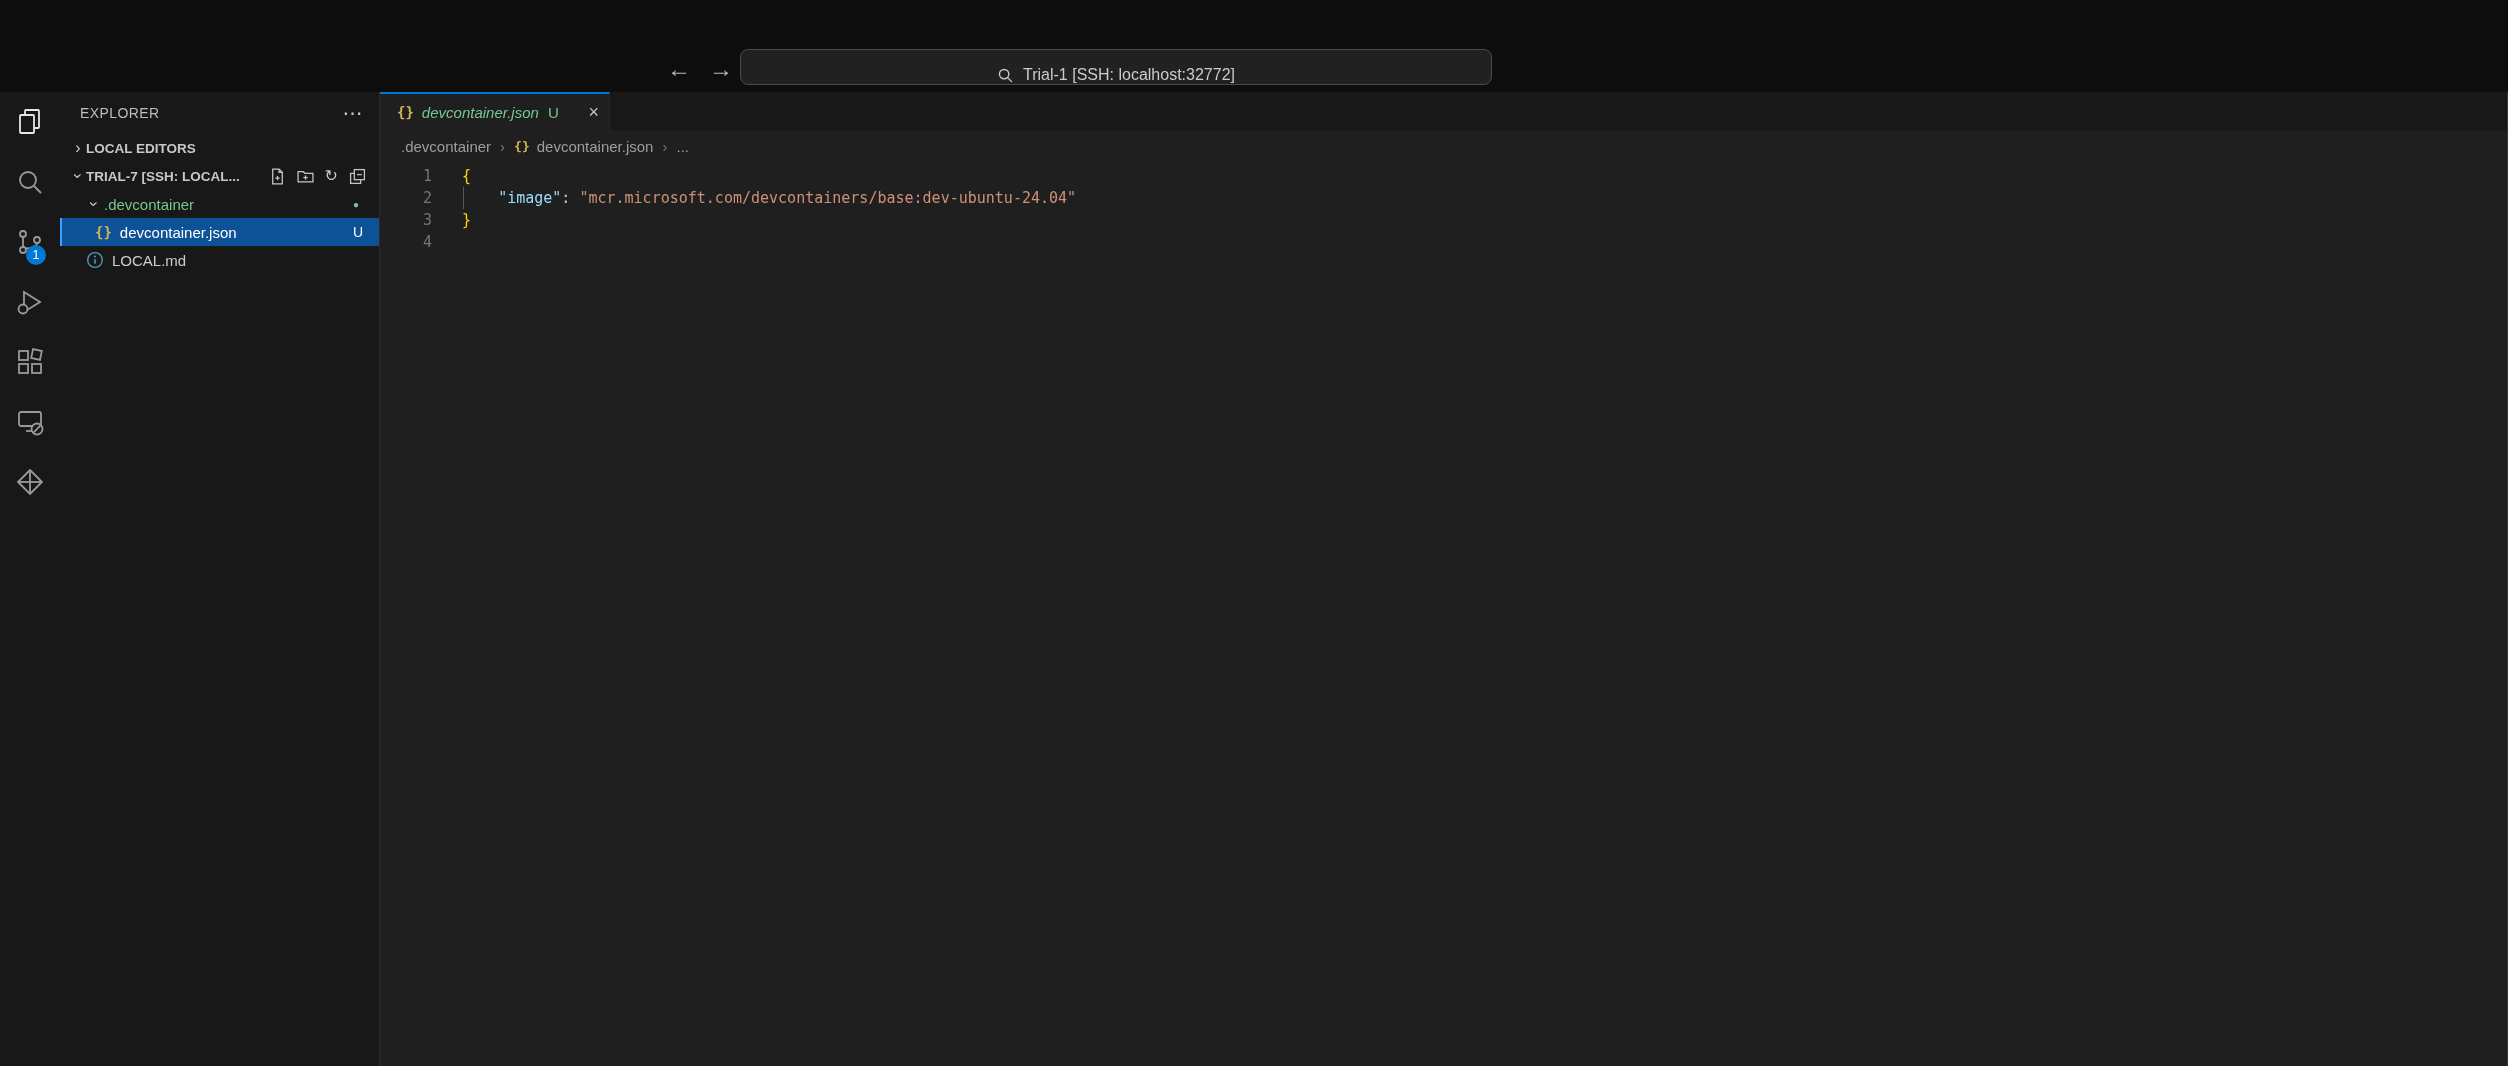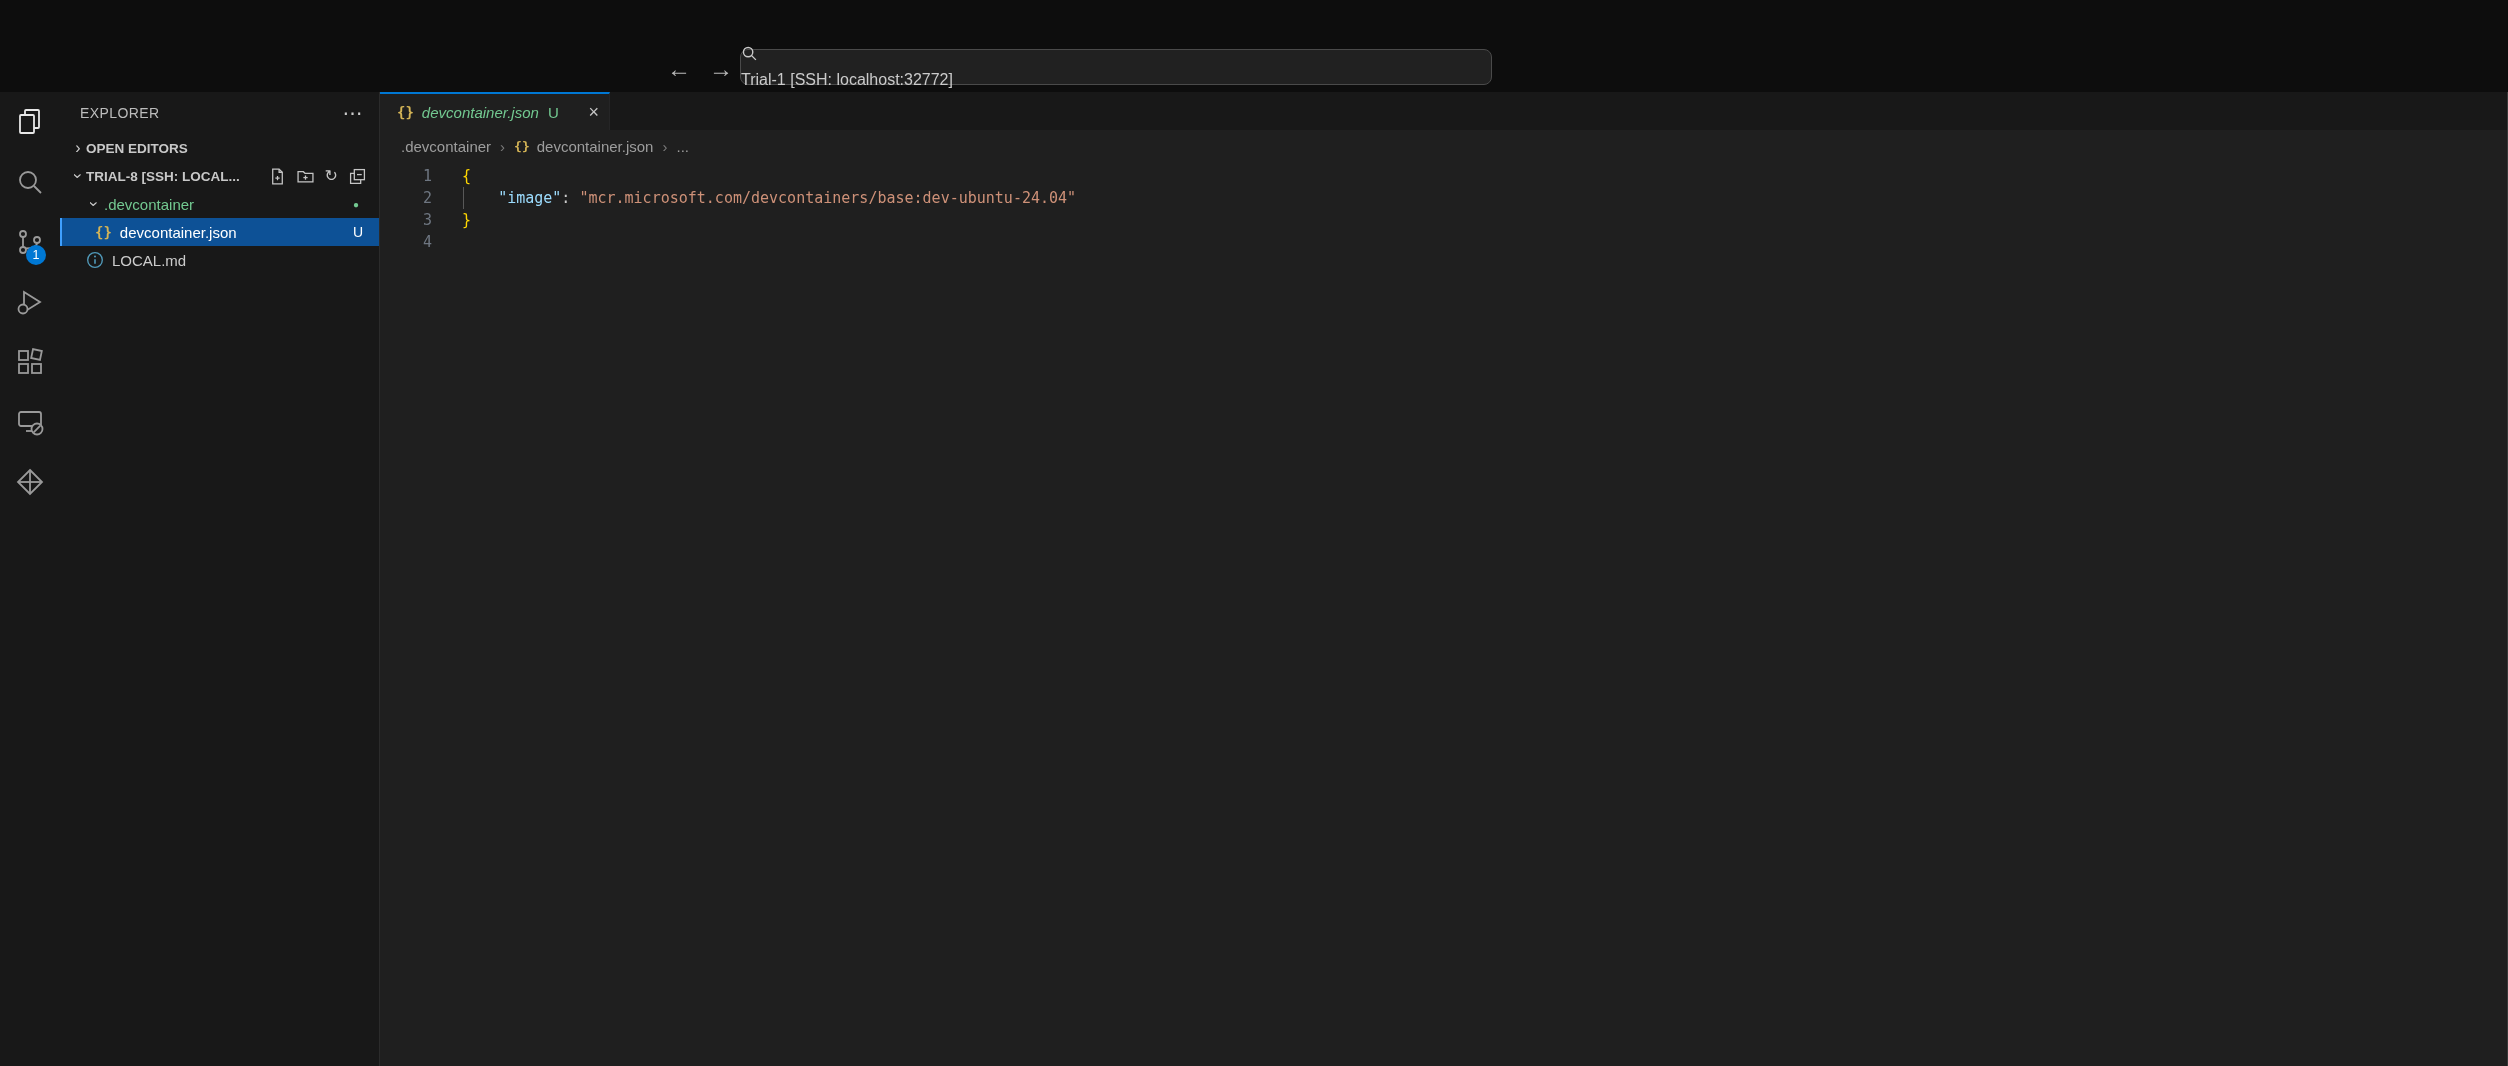--- a/index.html
+++ b/index.html
@@ -5,21 +5,21 @@
   html,body{margin:0;padding:0;background:#000;}
   body{width:2508px;height:1066px;overflow:hidden;font-family:"Liberation Sans",sans-serif;-webkit-font-smoothing:antialiased;}
   .app{position:relative;width:2508px;height:1066px;background:#1f1f1f;}
 
   
   .titlebar{position:absolute;top:0;left:0;width:100%;height:92px;background:#0d0d0d;}
   .nav{position:absolute;left:666px;top:52px;display:flex;gap:16px;color:#b8b8b8;font-size:24px;line-height:34px;}
   .nav span{display:inline-block;width:26px;text-align:center;cursor:pointer;}
   .command-center{position:absolute;left:740px;top:49px;width:752px;height:36px;box-sizing:border-box;
     background:#212121;border:1px solid #4a4a4a;border-radius:8px;color:#cbcbcb;font-size:16px;
-    display:flex;align-items:flex-start;justify-content:center;gap:9px;cursor:pointer;flex-direction:column;}
+    display:flex;align-items:flex-end;justify-content:center;gap:9px;cursor:pointer;}
   .command-center svg{flex:none;}
 
   
   .main{position:absolute;top:92px;left:0;right:0;bottom:0;display:flex;}
 
   
   .activitybar{width:60px;flex:none;background:#181818;display:flex;flex-direction:column;align-items:center;}
   .ab-item{width:60px;height:60px;position:relative;display:flex;align-items:center;justify-content:center;
     color:#9a9a9a;cursor:pointer;}
   .ab-item.active{color:#e7e7e7;}
@@ -151,26 +151,26 @@
 
     <div class="sidebar">
       <div class="sb-header">
         <span>EXPLORER</span>
         <span class="spacer"></span>
         <span class="more-dots">⋯</span>
       </div>
 
       <div class="sb-row">
         <span class="chev">›</span>
-        <span>OPEN EDITORS</span>
+        <span>LOCAL EDITORS</span>
       </div>
 
       <div class="sb-row">
         <span class="chev"><span class="chev-down">›</span></span>
-        <span>TRIAL-8 [SSH: LOCAL...</span>
+        <span>TRIAL-7 [SSH: LOCAL...</span>
         <span class="actions">
           <svg width="17" height="17" viewBox="0 0 16 16" fill="none" stroke="currentColor" stroke-width="1.2">
             <path d="M9.5 1 H3.5 V15 H12.5 V4 Z"></path>
               <path d="M9.5 1 V4 H12.5"></path>
             <line x1="8" y1="7.5" x2="8" y2="11.5"></line>
               <line x1="6" y1="9.5" x2="10" y2="9.5"></line>
           </svg>
           <svg width="17" height="17" viewBox="0 0 16 16" fill="none" stroke="currentColor" stroke-width="1.2">
             <path d="M1 3.5 H6 L7.5 5 H15 V13 H1 Z"></path>
             <line x1="8" y1="7" x2="8" y2="11"></line>

